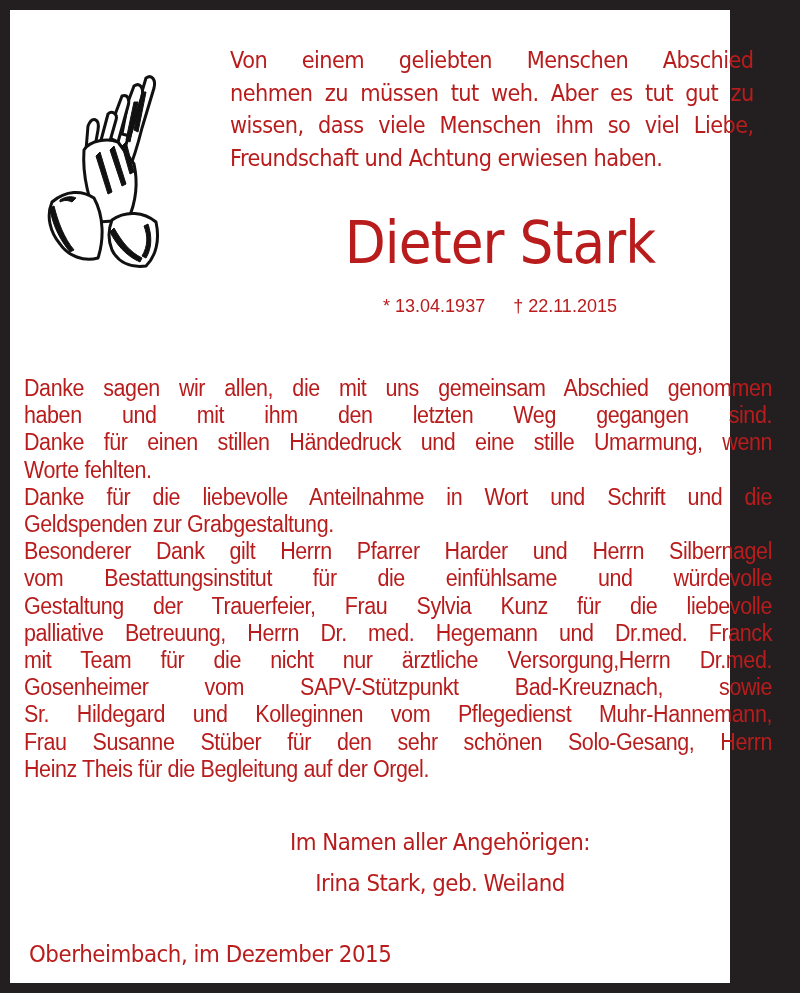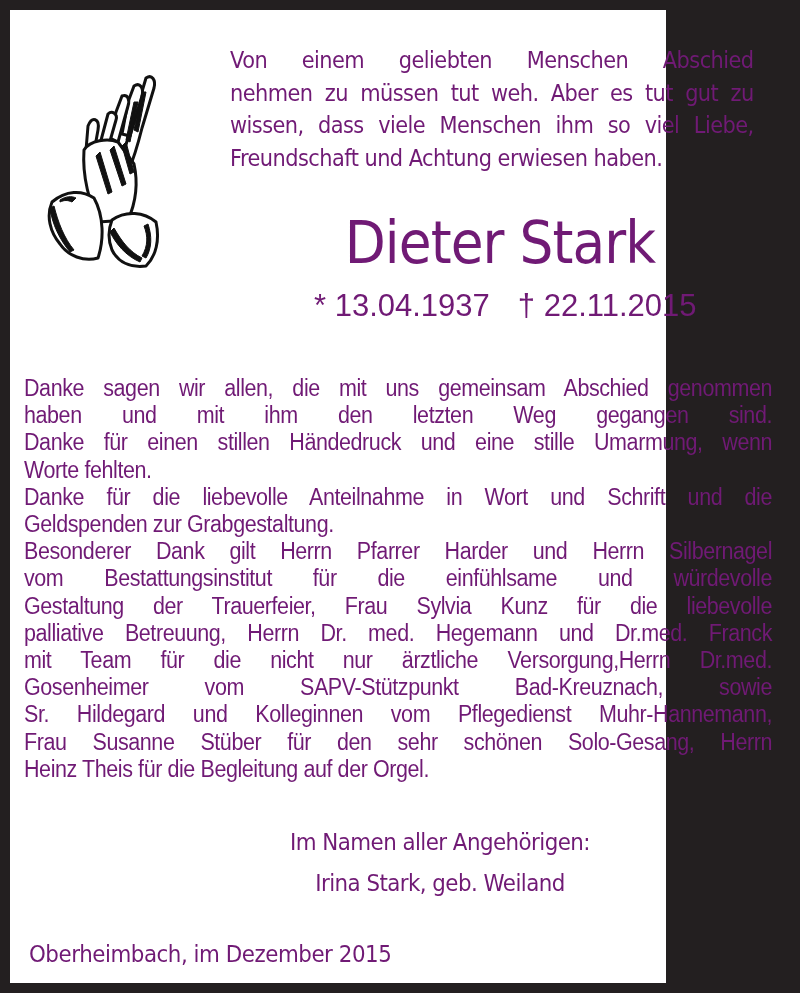--- a/index.html
+++ b/index.html
@@ -1,40 +1,40 @@
 <!DOCTYPE html>
 <html><head>
 <meta charset="utf-8">
 <style>
   html, body { margin: 0; padding: 0; background: #231f20; }
   body { width: 800px; height: 993px; position: relative; overflow: hidden; }
   .frame {
-    position: absolute; left: 10px; top: 10px; width: 656px; height: 973px;
-    background: #ffffff; color: #701a75;
+    position: absolute; left: 10px; top: 10px; width: 720px; height: 973px;
+    background: #ffffff; color: #b91c1c;
   }
   .hands {
     position: absolute; left: 28px; top: 62px; width: 150px; height: 200px;
   }
   .verse {
     position: absolute; left: 220px; top: 34px; width: 524px;
     font-family: "DejaVu Sans", sans-serif; font-size: 22.5px; line-height: 32.5px;
     text-align: justify; text-align-last: left; letter-spacing: -0.6px;
     transform: scaleX(0.93); transform-origin: left top;
     width: 563px;
   }
   .verse .line { display: block; text-align: justify; text-align-last: justify; }
   .verse .line.last { text-align-last: left; }
   .name {
     position: absolute; left: 300px; top: 198px; width: 380px; text-align: center;
     font-family: "DejaVu Sans", sans-serif; font-size: 58px; line-height: 70px;
     letter-spacing: -1px; transform: scaleX(0.92); transform-origin: center top;
   }
   .dates {
     position: absolute; left: 290px; top: 280px; width: 400px;
-    font-family: "Liberation Sans", sans-serif; font-size: 31px; line-height: 32px;
+    font-family: "Liberation Sans", sans-serif; font-size: 18px; line-height: 32px;
     white-space: pre; text-align: center;
   }
   .dates span { margin: 0 14px; }
   .body-text {
     position: absolute; left: 14px; top: 365px; width: 748px;
     font-family: "Liberation Sans", sans-serif; font-size: 23px; line-height: 27.2px;
     letter-spacing: -0.45px; transform: scaleX(0.935); transform-origin: left top;
     width: 800px;
   }
   .body-text .line { display: block; text-align: justify; text-align-last: justify; white-space: nowrap; }

